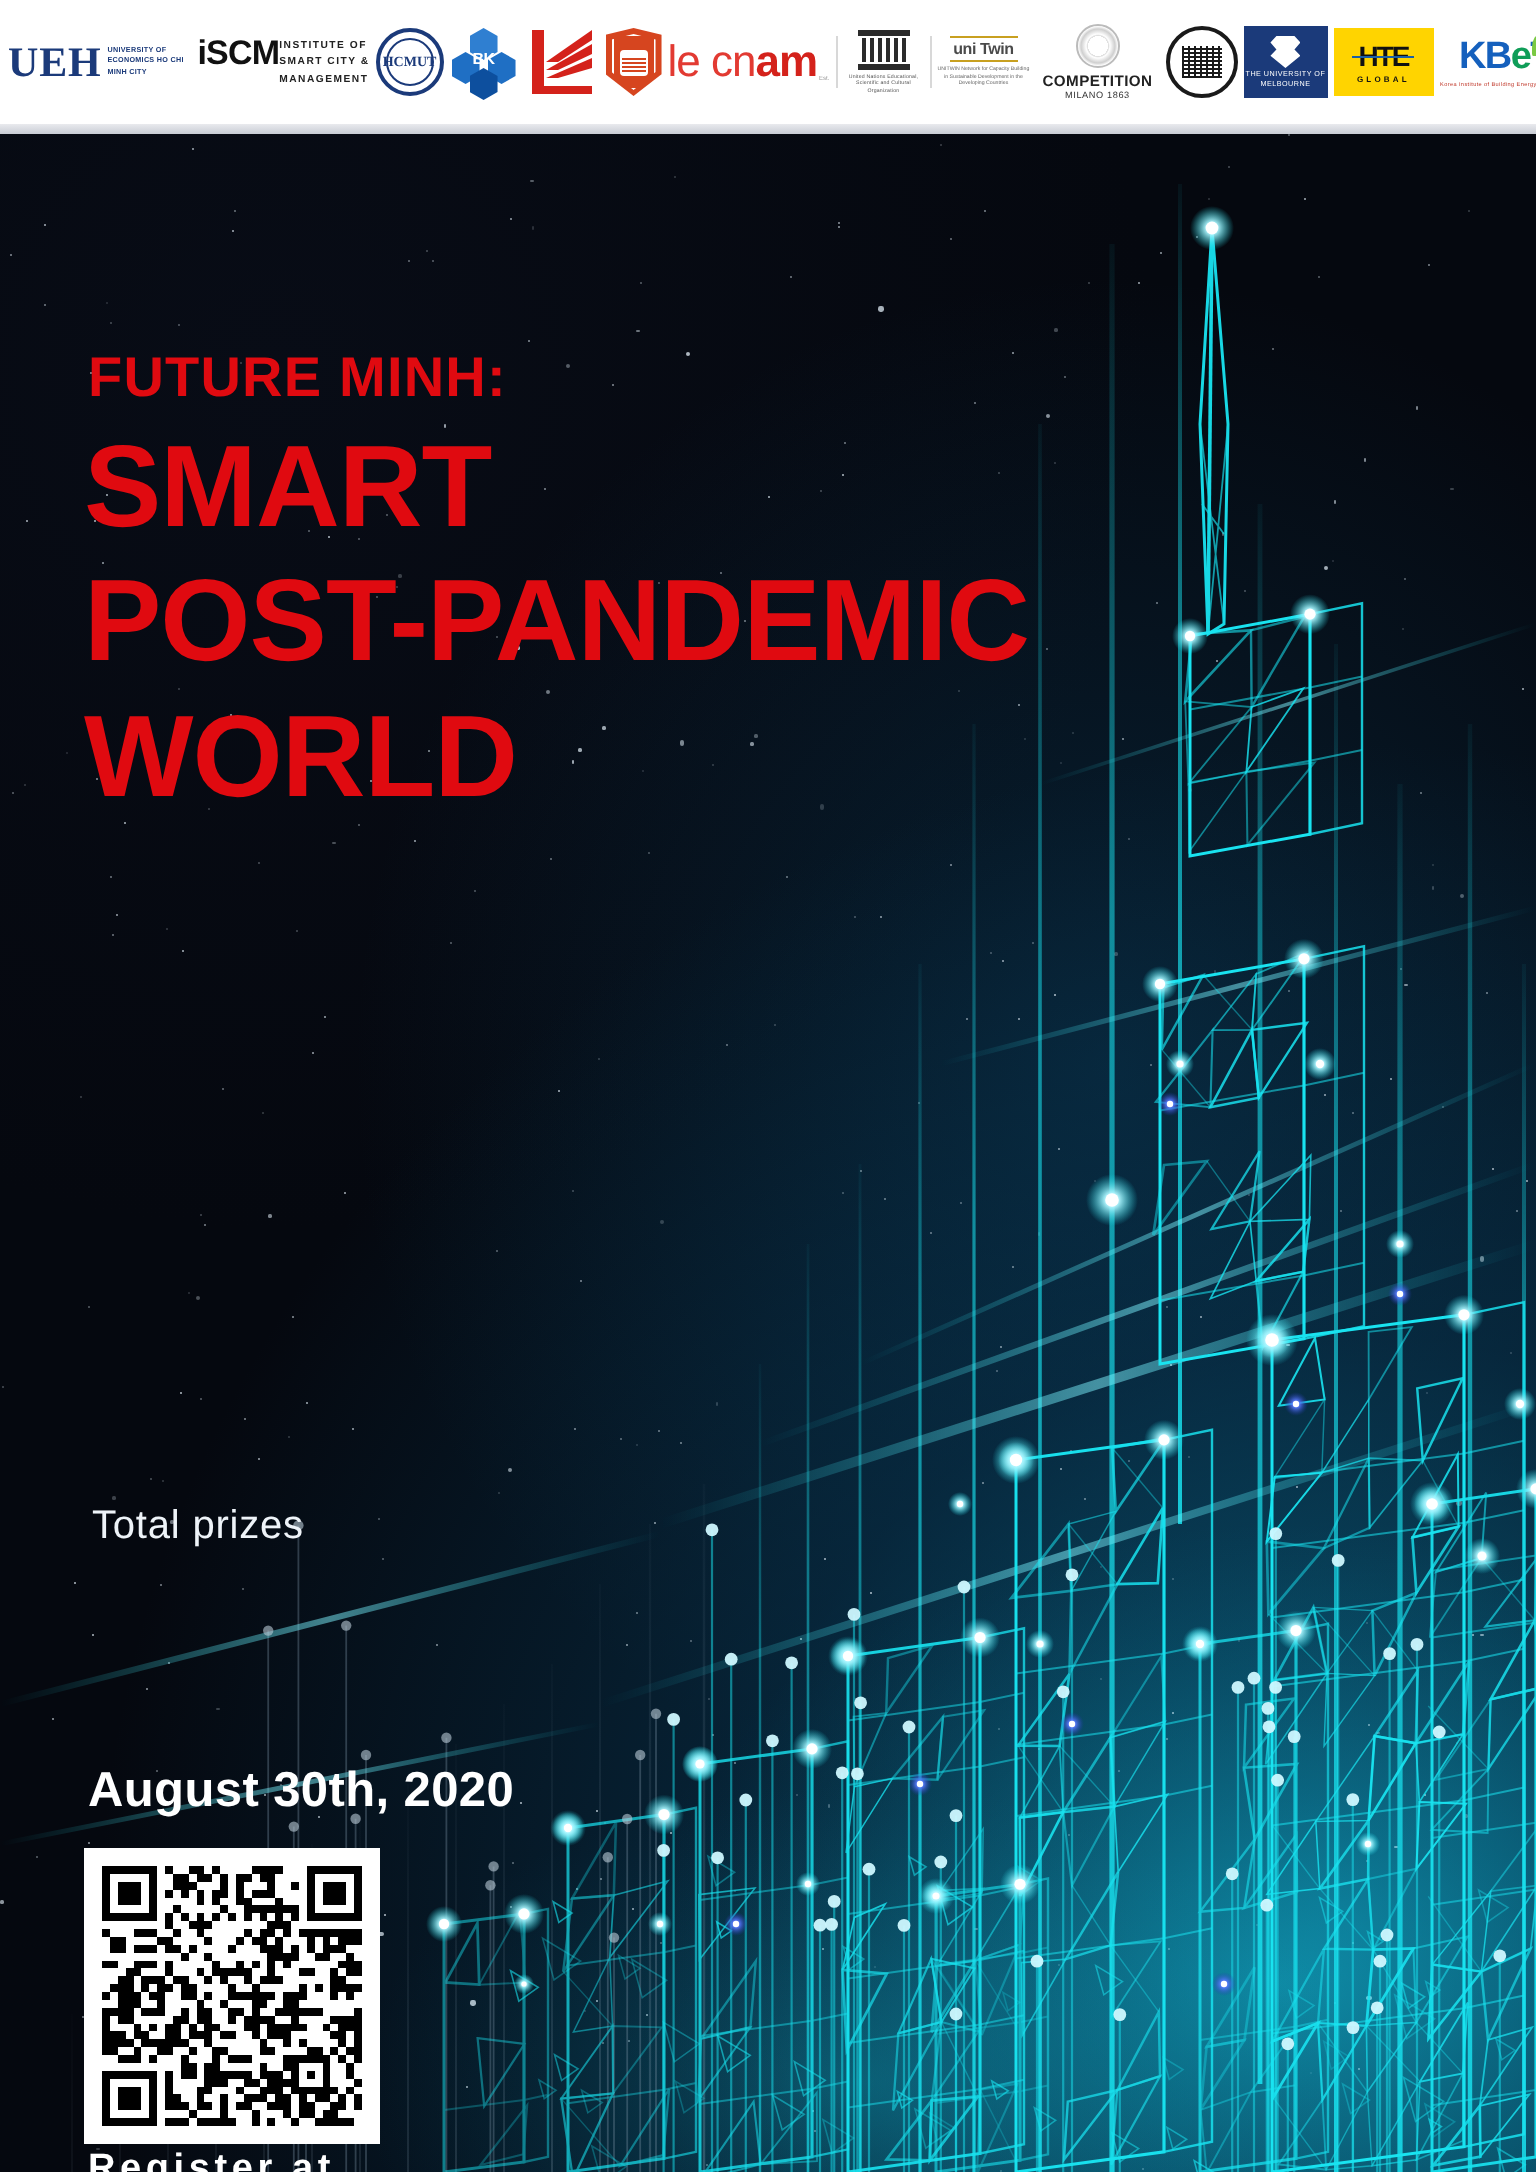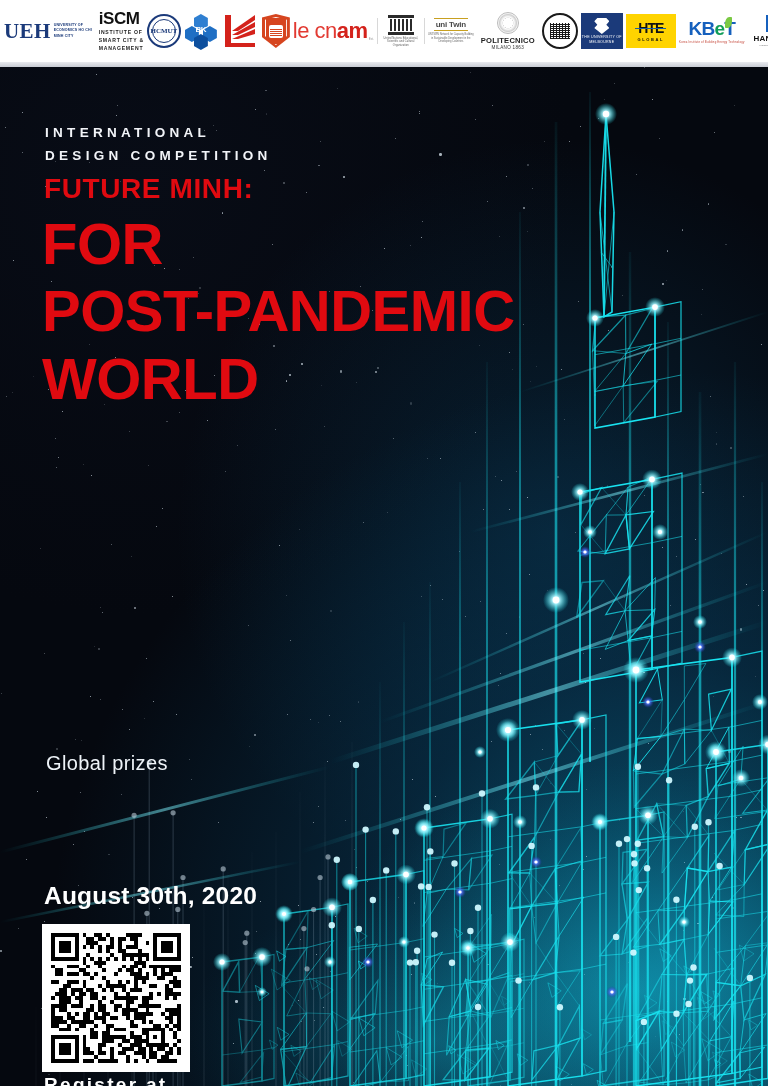--- a/index.html
+++ b/index.html
@@ -31,21 +31,21 @@
   .ueh{ gap:3px; }
   .ueh .ueh-mark{
     font-family:"Liberation Serif", serif; font-weight:700; font-size:21px;
     color:#1b3a7a; letter-spacing:.4px; line-height:1;
   }
   .ueh .ueh-sub{
     font-size:3.6px; font-weight:700; color:#1b3a7a; line-height:1.42;
     letter-spacing:.15px; text-transform:uppercase; max-width:42px;
   }
   
-  .iscm{ flex-direction:column; align-items:flex-start; }
+  .iscm{ flex-direction:row; align-items:flex-start; }
   .iscm .iscm-mark{
     font-size:17px; font-weight:700; color:#111; letter-spacing:-.4px; line-height:1;
   }
   .iscm .iscm-sub{
     font-size:5.1px; font-weight:700; color:#222; letter-spacing:.75px;
     line-height:1.6; text-transform:uppercase; margin-top:1px;
   }
   
   .seal{
     width:34px;height:34px;border-radius:50%;
@@ -314,21 +314,21 @@
 
     <span class="divider"></span>
 
     <div class="logo unitwin">
       <span class="ut-mark">uni Twin</span>
       <span class="ut-sub">UNITWIN Network for Capacity Building in Sustainable Development in the Developing Countries</span>
     </div>
 
     <div class="logo polimi">
       <span class="pm-seal"></span>
-      <span class="pm-t">POLITECNICO</span>
+      <span class="pm-t">COMPETITION</span>
       <span class="pm-s">MILANO 1863</span>
     </div>
 
     <div class="logo">
       <div class="btu">
           <span class="btu-in"></span>
         </div>
     </div>
 
     <div class="logo">
@@ -1288,34 +1288,30 @@
           <circle cx="612" cy="930" r="6" fill="url(#nodeB)"></circle>
           <circle cx="612" cy="930" r="1.6" fill="#fff"></circle>
           <circle cx="368" cy="900" r="6" fill="url(#nodeB)"></circle>
           <circle cx="368" cy="900" r="1.6" fill="#fff"></circle>
         </g>
     </svg>
   </div>
 
   <div class="content">
 
-    <div class="kicker">
-      <div>INTERNATIONAL</div>
-      <div>DESIGN COMPETITION</div>
-    </div>
 
     <div class="subtitle">FUTURE MINH:</div>
 
     <div class="bigtitle" id="bigtitle">
-        <div>FOR</div>
+        <div>SMART</div>
         <div>POST-PANDEMIC</div>
         <div>WORLD</div>
       </div>
 
-    <div class="prize-lbl">Global prizes</div>
+    <div class="prize-lbl">Total prizes</div>
 
     <div class="dl-date">August 30th, 2020</div>
 
     <div class="qrbox">
       <svg class="qr" id="qr" viewBox="0 0 33 33" shape-rendering="crispEdges">
           <rect width="33" height="33" fill="#fff"></rect>
           <rect x="0" y="0" width="1" height="1" fill="#000"></rect>
           <rect x="1" y="0" width="1" height="1" fill="#000"></rect>
           <rect x="2" y="0" width="1" height="1" fill="#000"></rect>
           <rect x="3" y="0" width="1" height="1" fill="#000"></rect>

